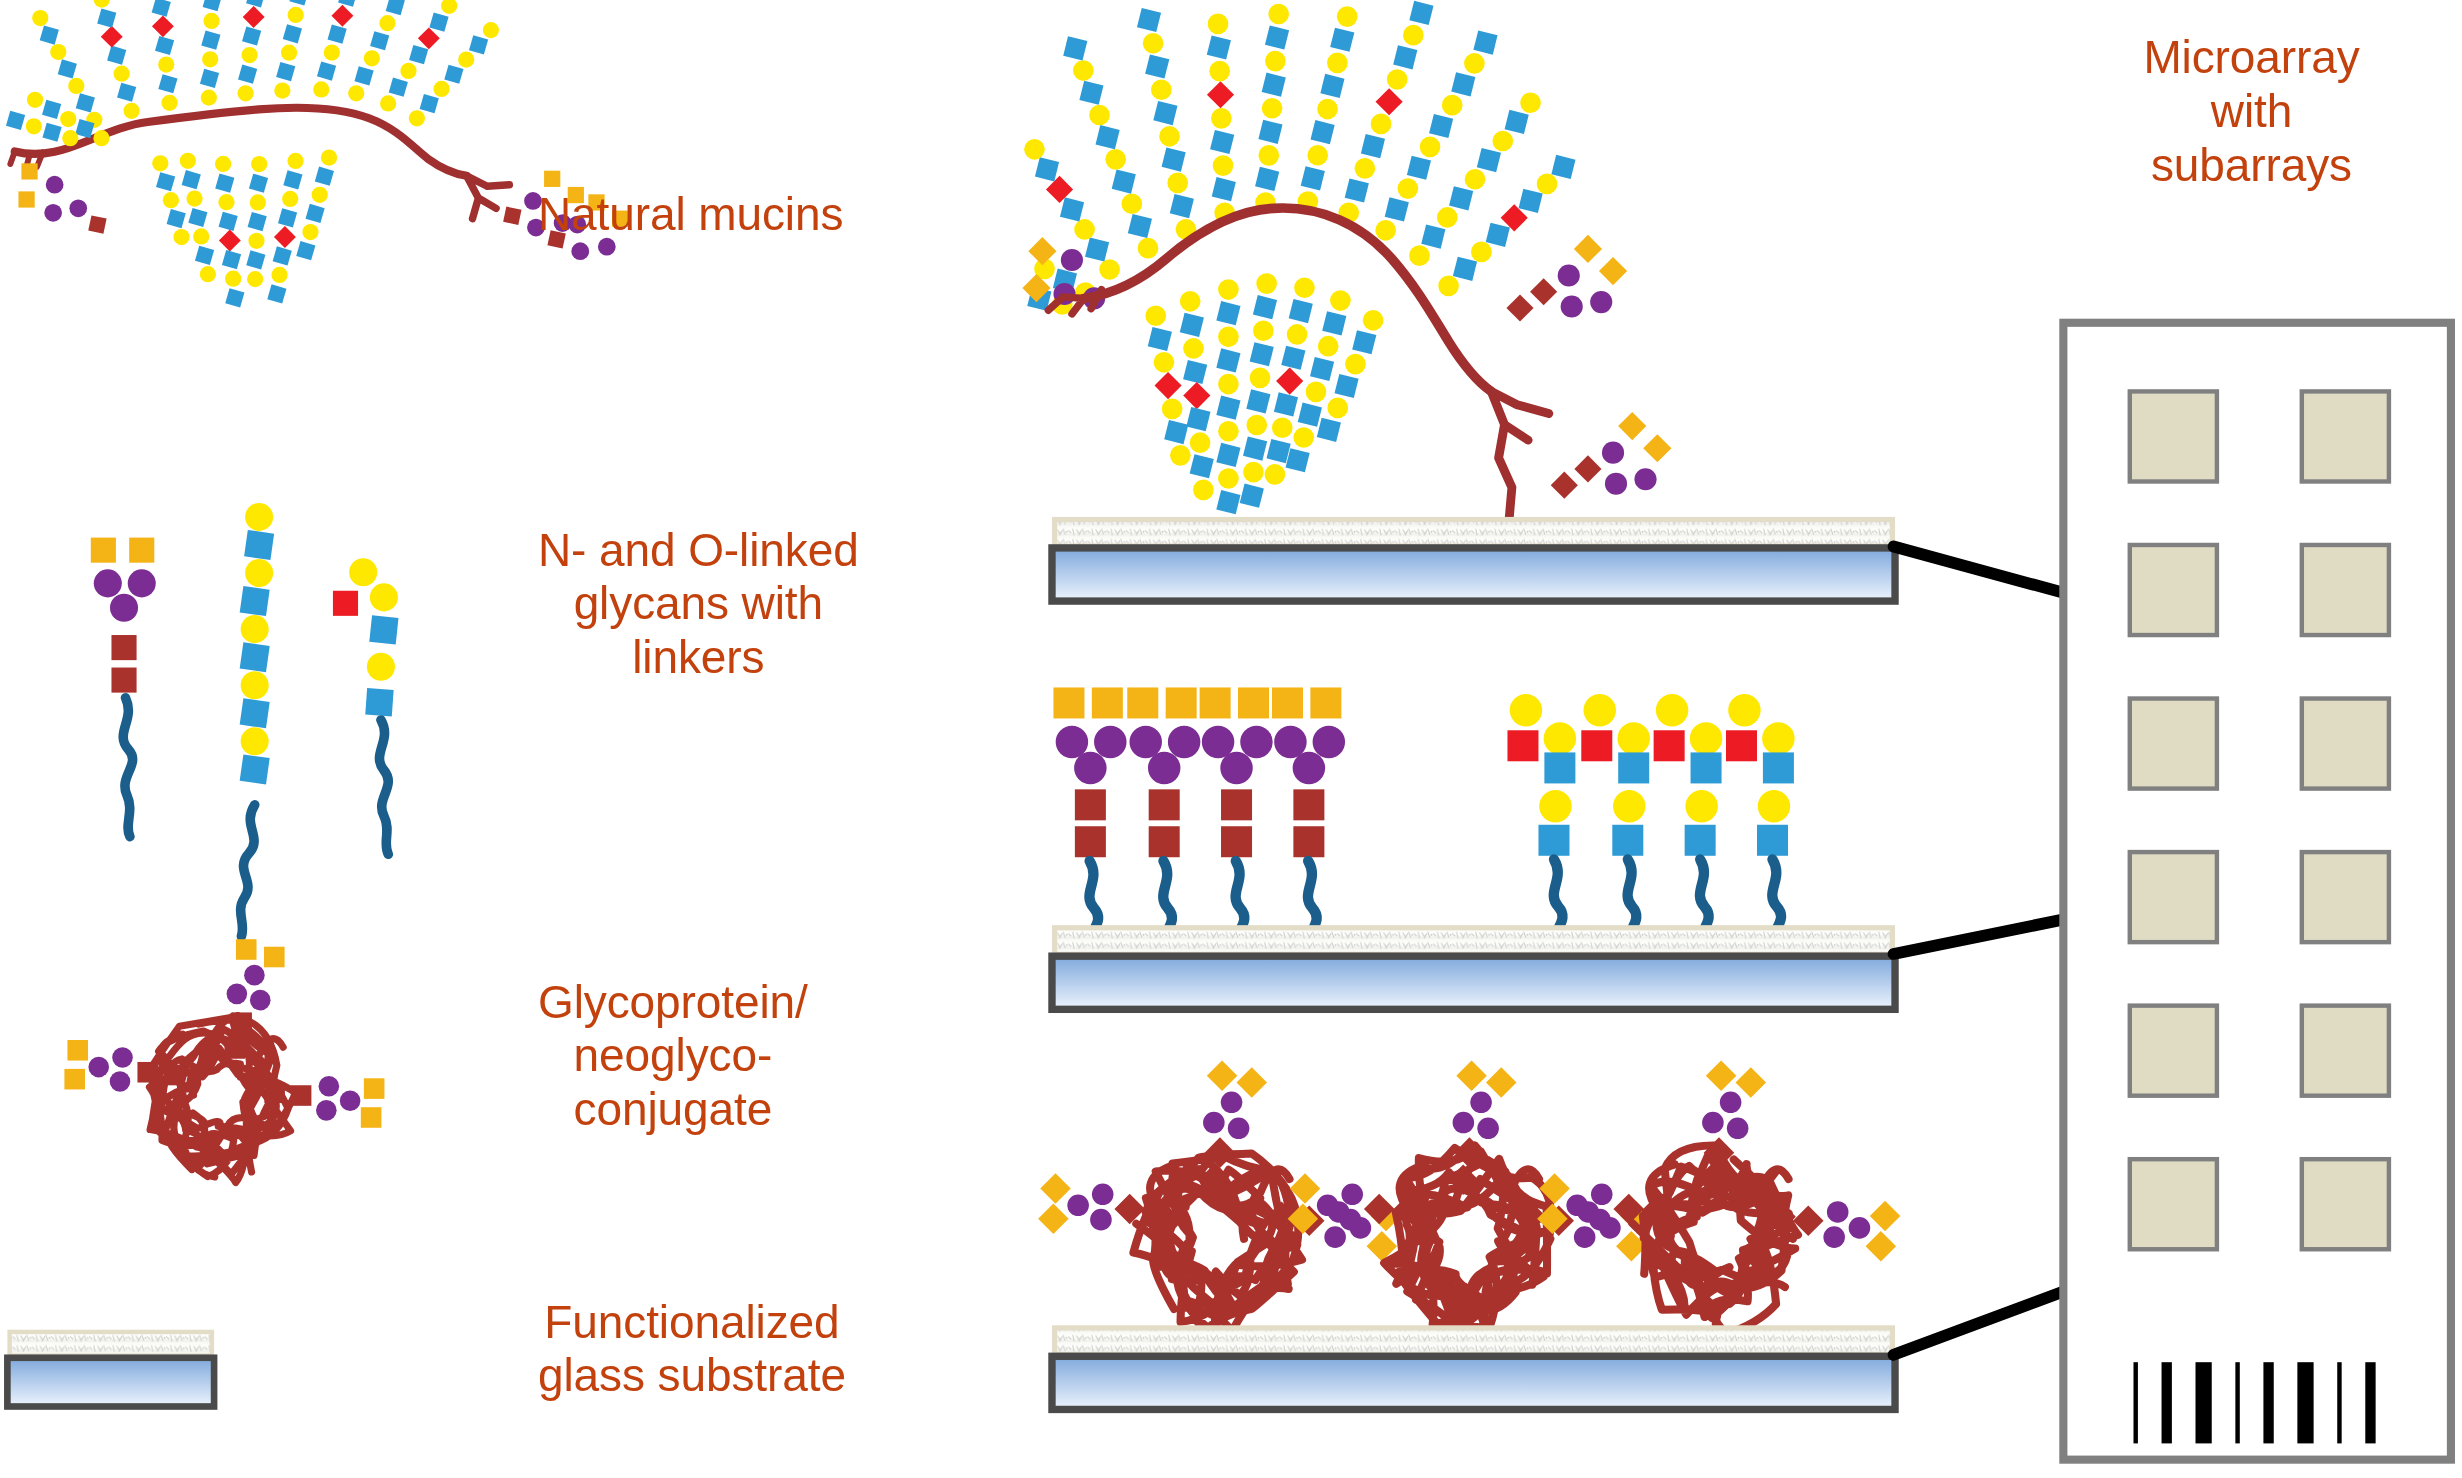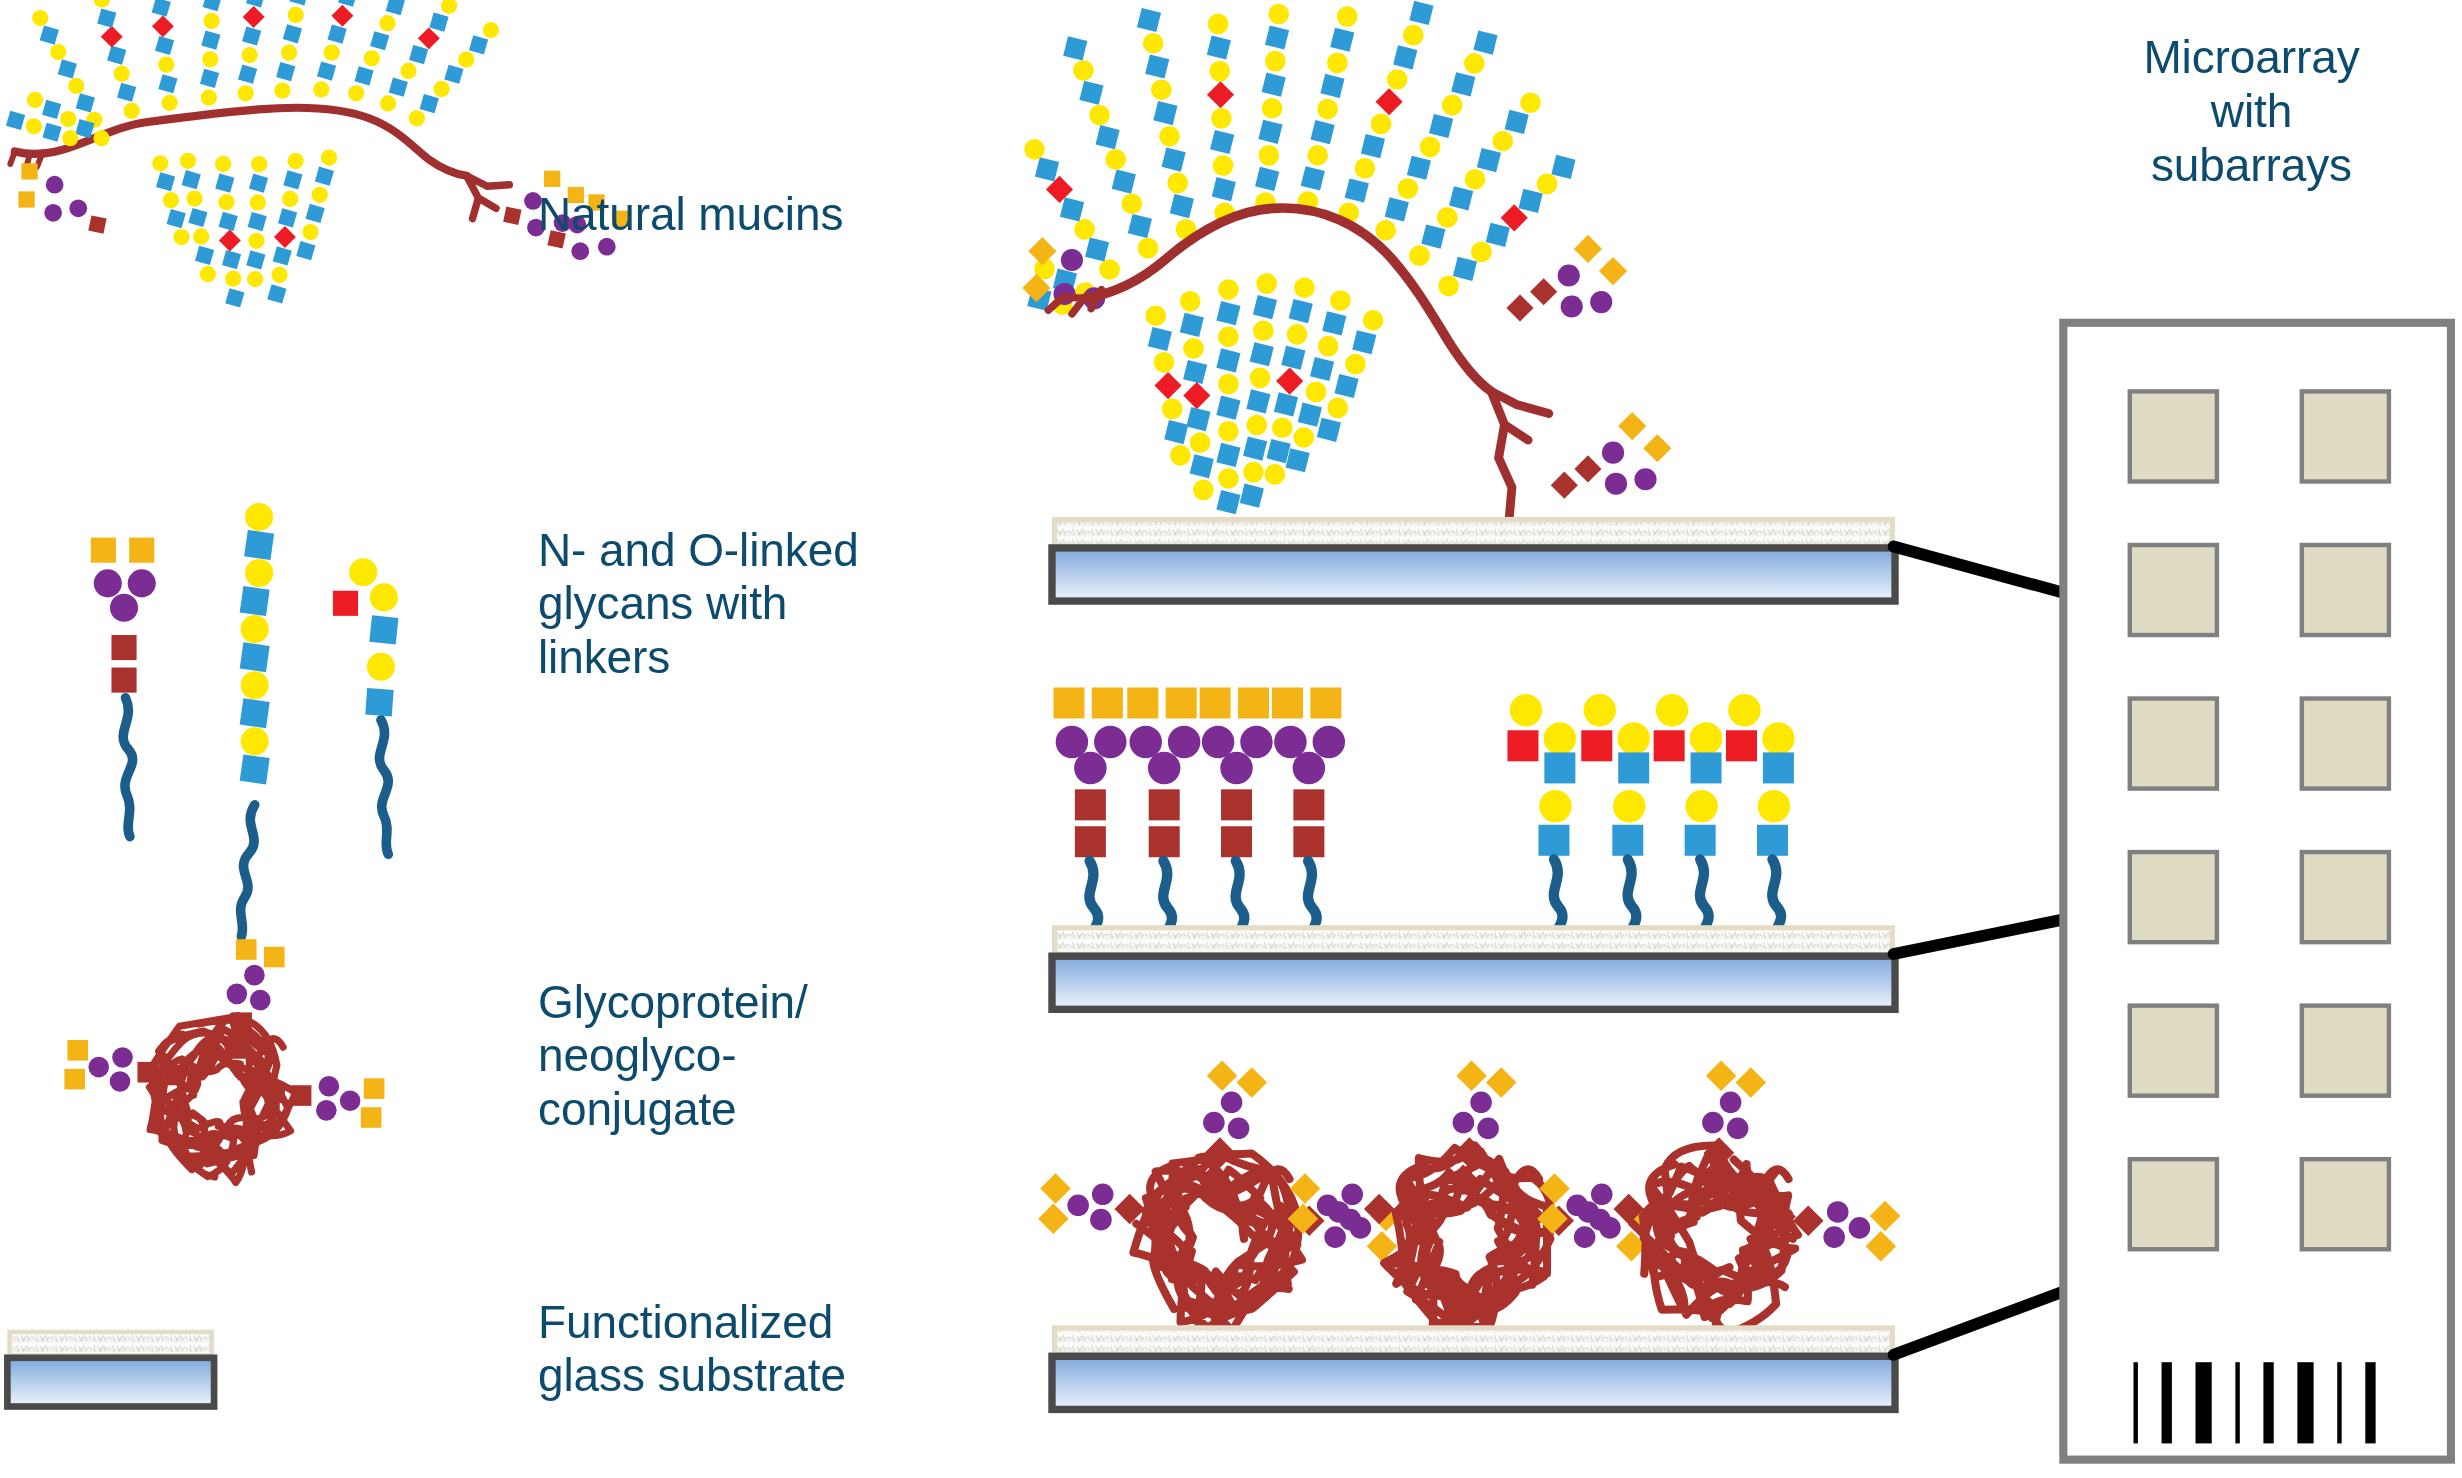--- a/index.html
+++ b/index.html
@@ -1,19 +1,19 @@
 <!DOCTYPE html>
 <html style="font-size:11.8px"><head>
 <meta charset="utf-8">
 <style>
   html,body{margin:0;padding:0;background:#ffffff;}
   body{width:2462px;height:1479px;position:relative;overflow:hidden;
        font-family:"Liberation Sans",sans-serif;color:#000;}
-  .abs{position:absolute;}
-  .label{font-size:46px;line-height:1.16;color:#0c4a6e;white-space:pre-line;letter-spacing:-0.1px;}
+  .abs{position:absolute;text-align:center;}
+  .label{font-size:46px;line-height:1.16;color:#c2410c;white-space:pre-line;letter-spacing:-0.1px;}
   #lbl-mucins{left:538px;top:188px;}
   #lbl-glycans{left:538px;top:524px;}
   #lbl-glycoprot{left:538px;top:960px;margin-top:16px;}
   #lbl-substrate{left:538px;top:1296px;}
   #microarray-title{left:2067px;top:29.5px;width:369px;text-align:center;font-size:46px;line-height:1.18;white-space:pre-line;}
   svg{display:block;}
   .svg-layer{position:absolute;left:0;top:0;width:2462px;height:1479px;pointer-events:none;}
 </style>
 </head>
 <body>

